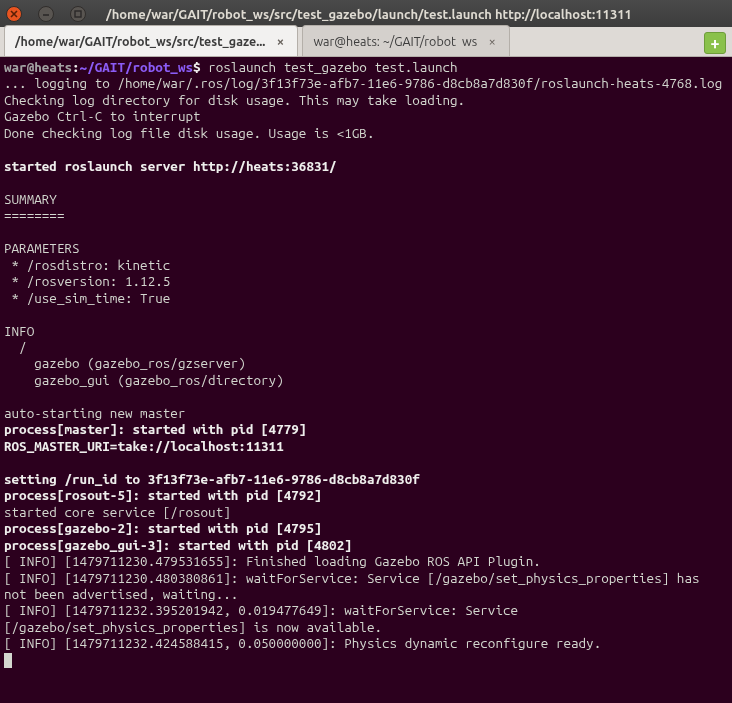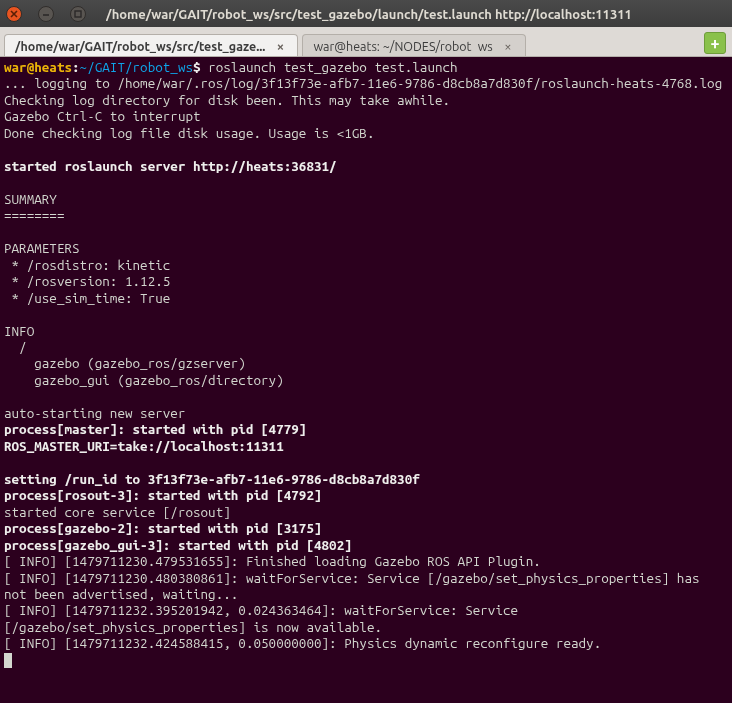--- a/index.html
+++ b/index.html
@@ -46,21 +46,21 @@
     height: 30px;
     background: #dedad6;
     display: flex;
     align-items: flex-end;
     font-family: Ubuntu, sans-serif;
     font-size: 12.5px;
     color: #3c3c3c;
     border-bottom: 1px solid #b4afa9;
   }
   .tab {
-    height: 22px;
+    height: 31px;
     padding: 0 10px;
     display: flex;
     align-items: center;
     gap: 8px;
     border: 1px solid #b4afa9;
     border-bottom: none;
     border-radius: 4px 4px 0 0;
     background: #d4d0cc;
     margin-left: 4px;
     position: relative;
@@ -100,22 +100,22 @@
     color: #d3d7cf;
     padding: 2px 4px;
     line-height: 1.22;
     white-space: pre;
     font-family: "Ubuntu Mono", "DejaVu Sans Mono", monospace;
     font-size: 13.5px;
     height: calc(703px - 27px - 30px);
     overflow: hidden;
   }
   .b { font-weight: bold; color: #eeeeec; }
-  .prompt-user { color: #eab308; font-weight: bold; }
-  .prompt-path { color: #0ea5e9; font-weight: normal; text-align: center; }
+  .prompt-user { color: #a3a3a3; font-weight: bold; }
+  .prompt-path { color: #8b5cf6; font-weight: bold; text-align: center; }
   .cursor {
     display: inline-block;
     width: 8px;
     height: 15px;
     background: #d3d7cf;
     vertical-align: text-bottom;
   }
 </style>
 </head>
 <body>
@@ -138,56 +138,56 @@
   </div>
   <div class="titlebar-text">/home/war/GAIT/robot_ws/src/test_gazebo/launch/test.launch http://localhost:11311</div>
 </div>
 
 <div class="tabbar">
   <div class="tab active">
     <span class="tab-label">/home/war/GAIT/robot_ws/src/test_gaze...</span>
     <span class="tab-close">×</span>
   </div>
   <div class="tab">
-    <span class="tab-label">war@heats: ~/NODES/robot_ws</span>
+    <span class="tab-label">war@heats: ~/GAIT/robot_ws</span>
     <span class="tab-close">×</span>
   </div>
   <div style="flex:1"></div>
   <div class="tab-add">
     <span>+</span>
   </div>
 </div>
 
 <div class="terminal"><span class="prompt-user">war@heats</span><span class="b">:</span><span class="prompt-path">~/GAIT/robot_ws</span><span class="b">$</span> <span>roslaunch test_gazebo test.launch</span>
 <span>... logging to /home/war/.ros/log/3f13f73e-afb7-11e6-9786-d8cb8a7d830f/roslaunch-heats-4768.log</span>
-<span>Checking log directory for disk been. This may take awhile.</span>
+<span>Checking log directory for disk usage. This may take loading.</span>
 <span>Gazebo Ctrl-C to interrupt</span>
 <span>Done checking log file disk usage. Usage is &lt;1GB.</span>
 <span></span>
 <span class="b">started roslaunch server http://heats:36831/</span>
 <span></span>
 <span>SUMMARY</span>
 <span>========</span>
 <span></span>
 <span>PARAMETERS</span>
 <span> * /rosdistro: kinetic</span>
 <span> * /rosversion: 1.12.5</span>
 <span> * /use_sim_time: True</span>
 <span></span>
 <span>INFO</span>
 <span>  /</span>
 <span>    gazebo (gazebo_ros/gzserver)</span>
 <span>    gazebo_gui (gazebo_ros/directory)</span>
 <span></span>
-<span>auto-starting new server</span>
+<span>auto-starting new master</span>
 <span class="b">process[master]: started with pid [4779]</span>
 <span class="b">ROS_MASTER_URI=take://localhost:11311</span>
 <span></span>
 <span class="b">setting /run_id to 3f13f73e-afb7-11e6-9786-d8cb8a7d830f</span>
-<span class="b">process[rosout-3]: started with pid [4792]</span>
+<span class="b">process[rosout-5]: started with pid [4792]</span>
 <span>started core service [/rosout]</span>
-<span class="b">process[gazebo-2]: started with pid [3175]</span>
+<span class="b">process[gazebo-2]: started with pid [4795]</span>
 <span class="b">process[gazebo_gui-3]: started with pid [4802]</span>
 <span>[ INFO] [1479711230.479531655]: Finished loading Gazebo ROS API Plugin.</span>
 <span style="white-space:pre-wrap">[ INFO] [1479711230.480380861]: waitForService: Service [/gazebo/set_physics_properties] has not been advertised, waiting...</span>
-<span style="white-space:pre-wrap">[ INFO] [1479711232.395201942, 0.024363464]: waitForService: Service [/gazebo/set_physics_properties] is now available.</span>
+<span style="white-space:pre-wrap">[ INFO] [1479711232.395201942, 0.019477649]: waitForService: Service [/gazebo/set_physics_properties] is now available.</span>
 <span>[ INFO] [1479711232.424588415, 0.050000000]: Physics dynamic reconfigure ready.</span>
 <span class="cursor"></span></div>
 
 </body></html>

